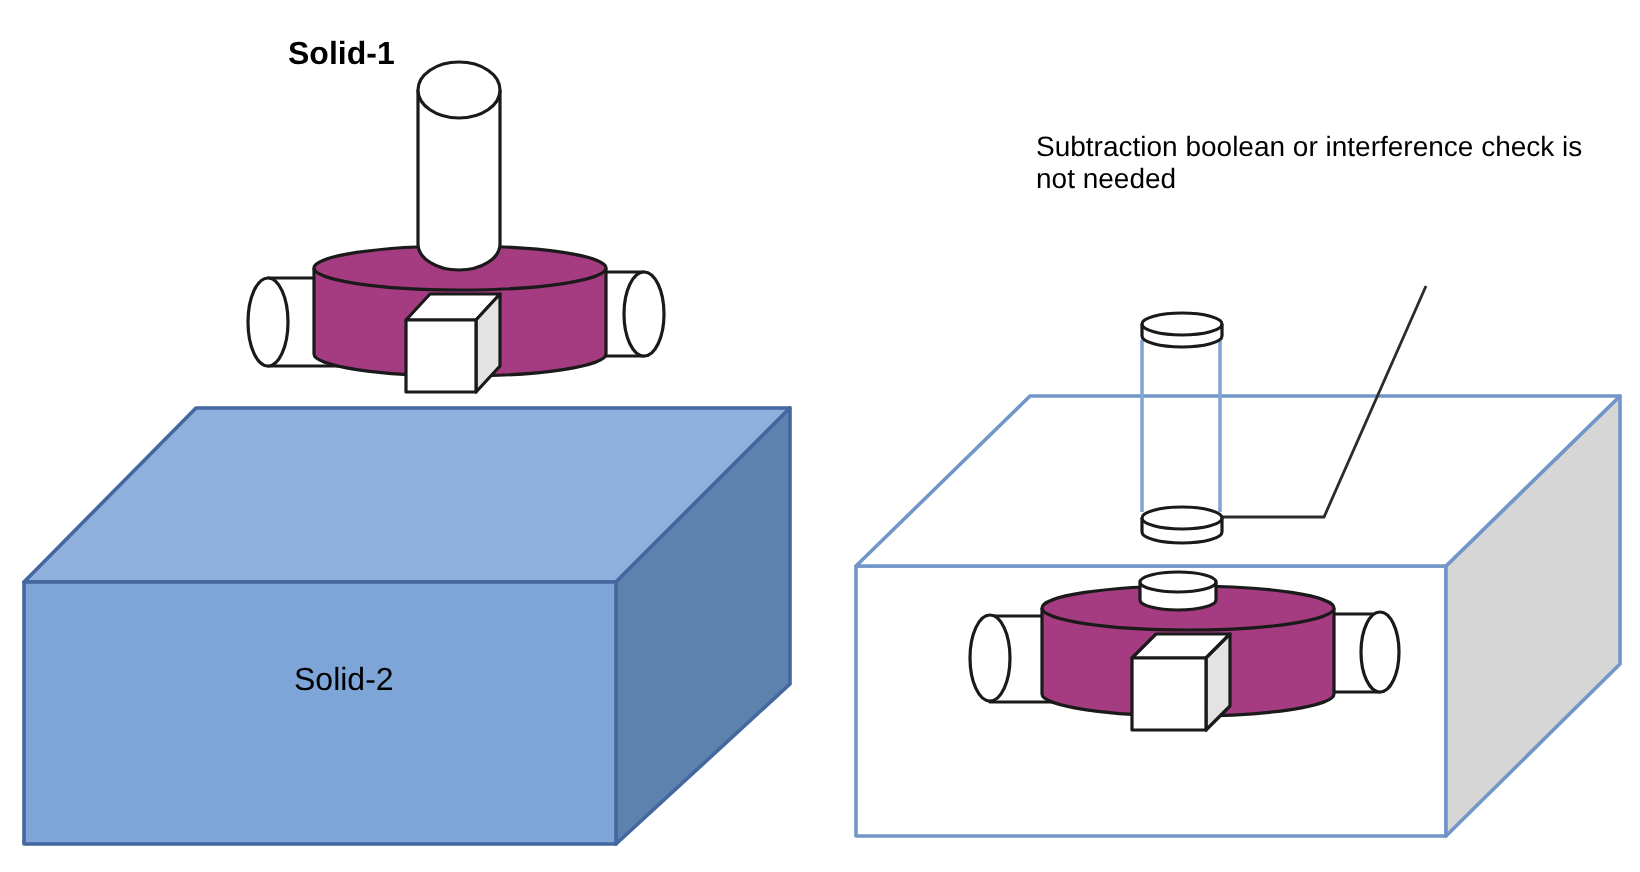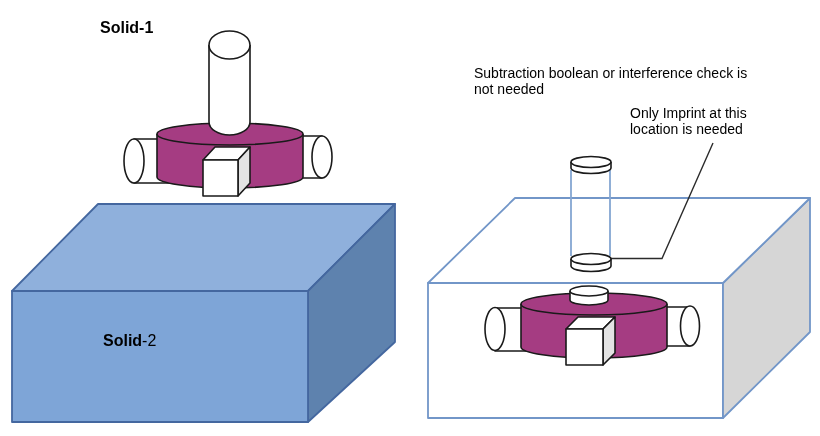--- a/index.html
+++ b/index.html
@@ -22,22 +22,22 @@
   .tbox-face-gray {fill:var(--transparent_box_side_gray); stroke:var(--transparent_box_edge); stroke-width:1.8; stroke-linejoin:round;}
 
   .white-solid {fill:#ffffff; stroke:var(--outline_black); stroke-width:1.6; stroke-linejoin:round;}
   .purple-solid{fill:var(--solid1_purple); stroke:var(--outline_black); stroke-width:1.6; stroke-linejoin:round;}
   .cube-side   {fill:var(--cube_side_gray); stroke:var(--outline_black); stroke-width:1.6; stroke-linejoin:round;}
 
   .hidden-line {fill:none; stroke:var(--hidden_cylinder_blue); stroke-width:1.8;}
   .leader      {fill:none; stroke:var(--leader_line); stroke-width:1.4;}
 
   
-  .lbl{position:absolute;color:#000;white-space:pre-line;}
-  .lbl-bold{font-weight:bold;}
+  .lbl{position:absolute;color:#000;white-space:pre-line;margin-left:44px;}
+  .lbl-bold{font-weight:normal;}
   #solid1-label   {left:100px; top:19px;  font-size:16px; font-weight:bold;}
   #solid2-label   {left:103px; top:332px; font-size:16px;}
   #right-title    {left:477px; top:24px;  font-size:16px; font-weight:bold;}
   #note-subtraction{left:474px; top:66px; font-size:14px; line-height:15.5px;}
   #note-imprint   {left:630px; top:106px; font-size:14px; line-height:15.5px;}
 </style>
 </head>
 <body>
 
 <div class="stage">
@@ -106,15 +106,13 @@
   </svg>
 
   <div class="lbl" id="solid1-label">Solid-1</div>
 
   <div class="lbl" id="solid2-label"><span class="lbl-bold">Solid</span><span>-2</span></div>
 
 
   <div class="lbl" id="note-subtraction">Subtraction boolean or interference check is
 not needed</div>
 
-  <div class="lbl" id="note-imprint">Only Imprint at this
-location is needed</div>
 </div>
 
 </body></html>

